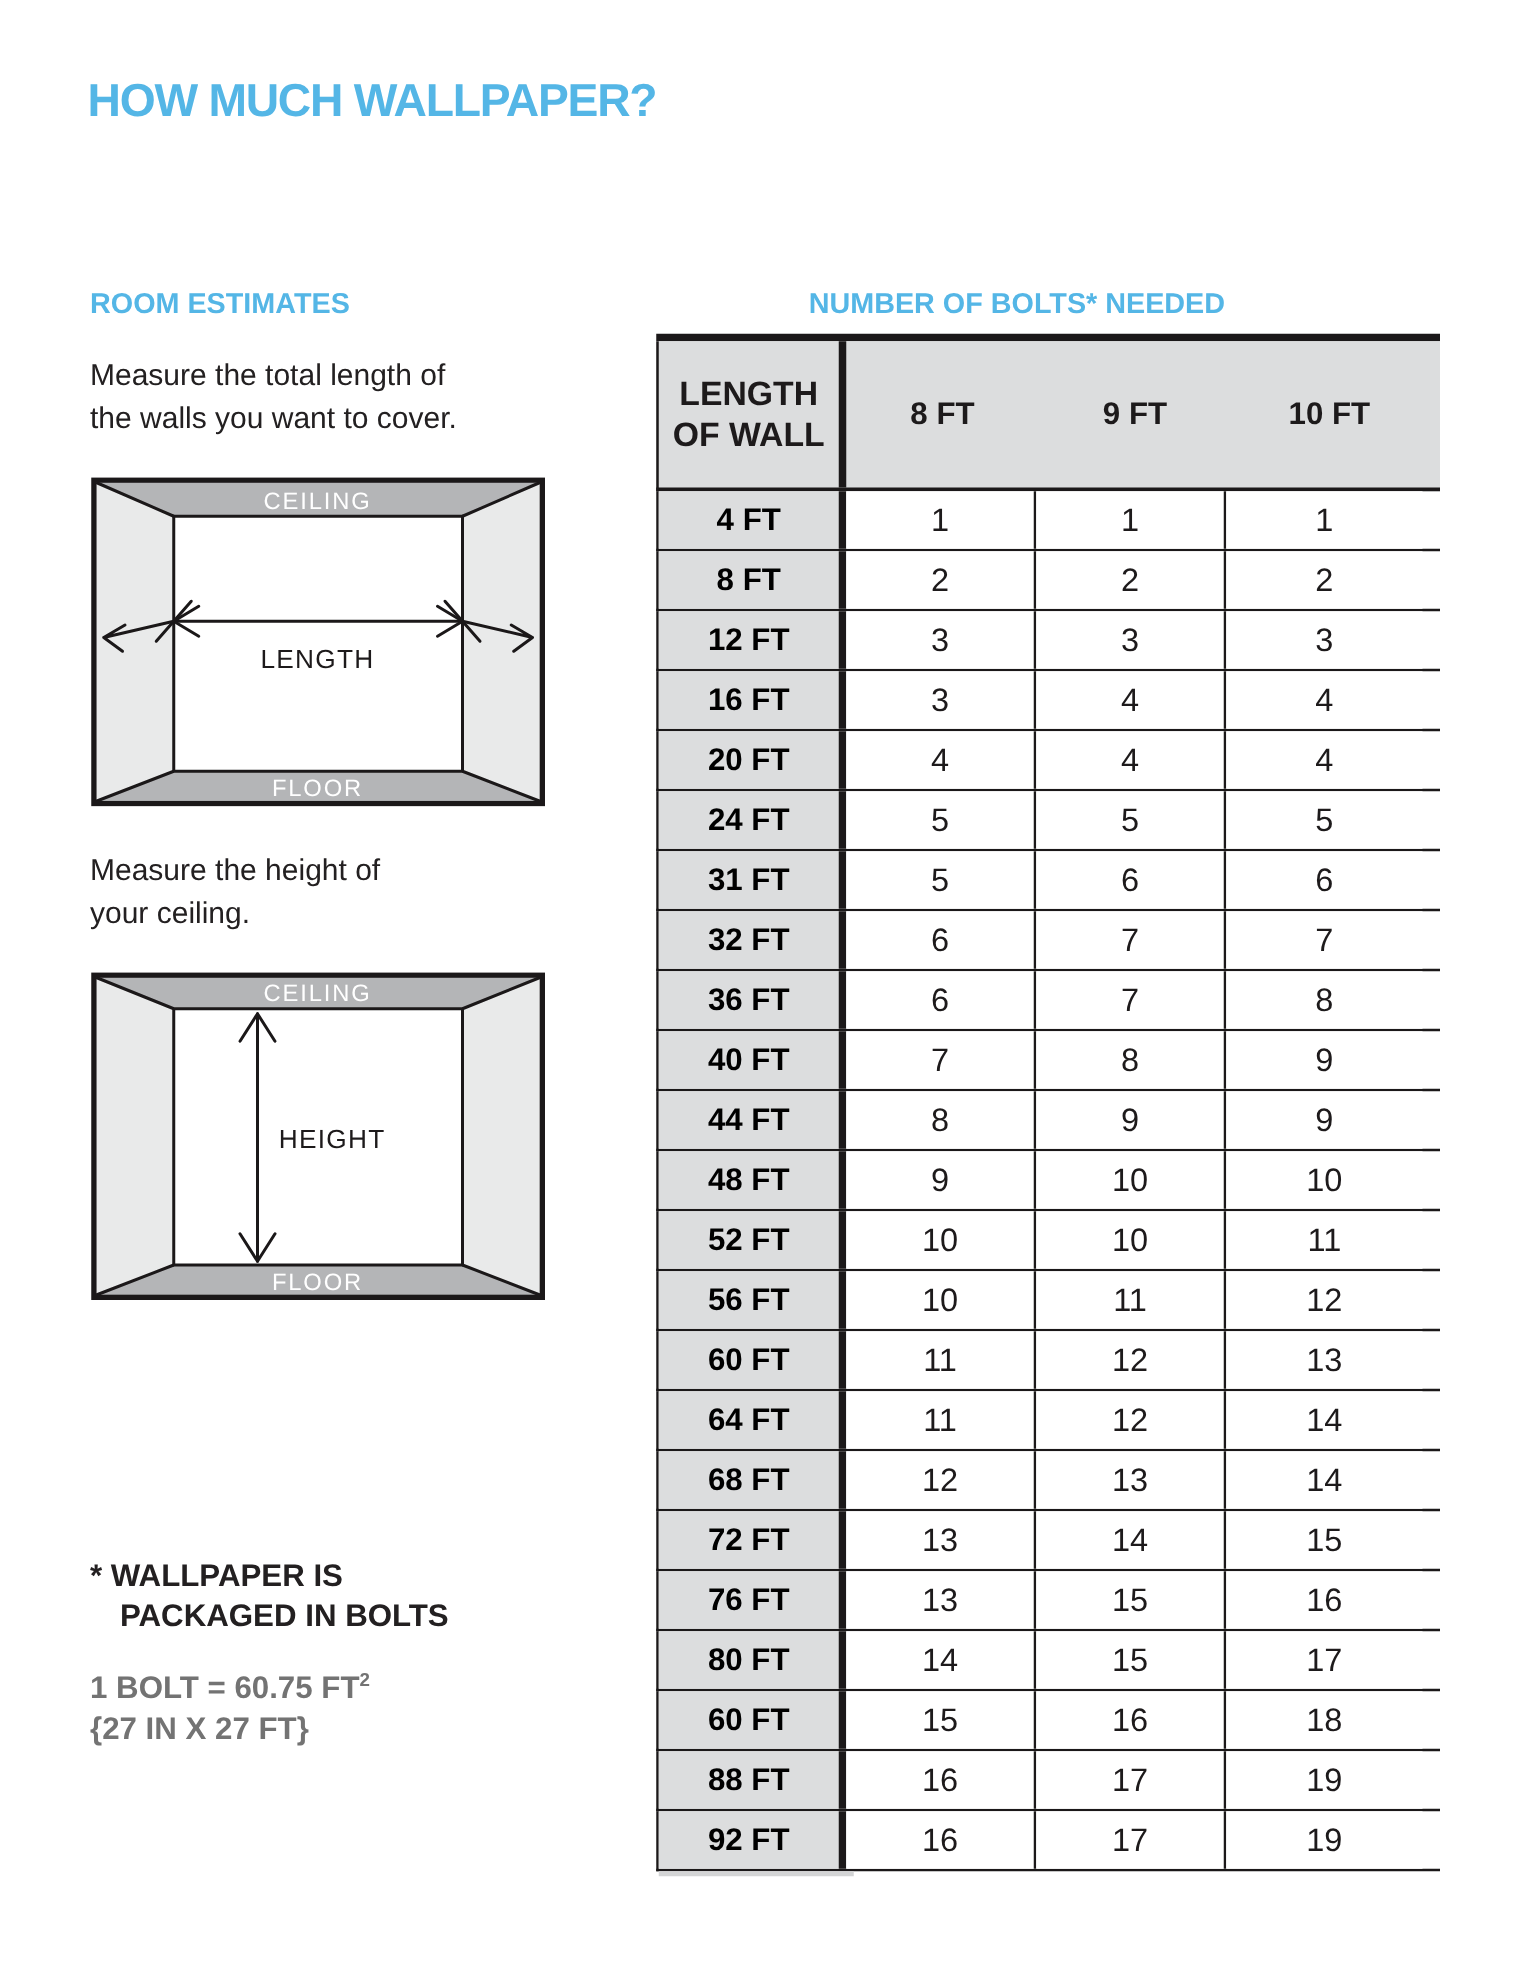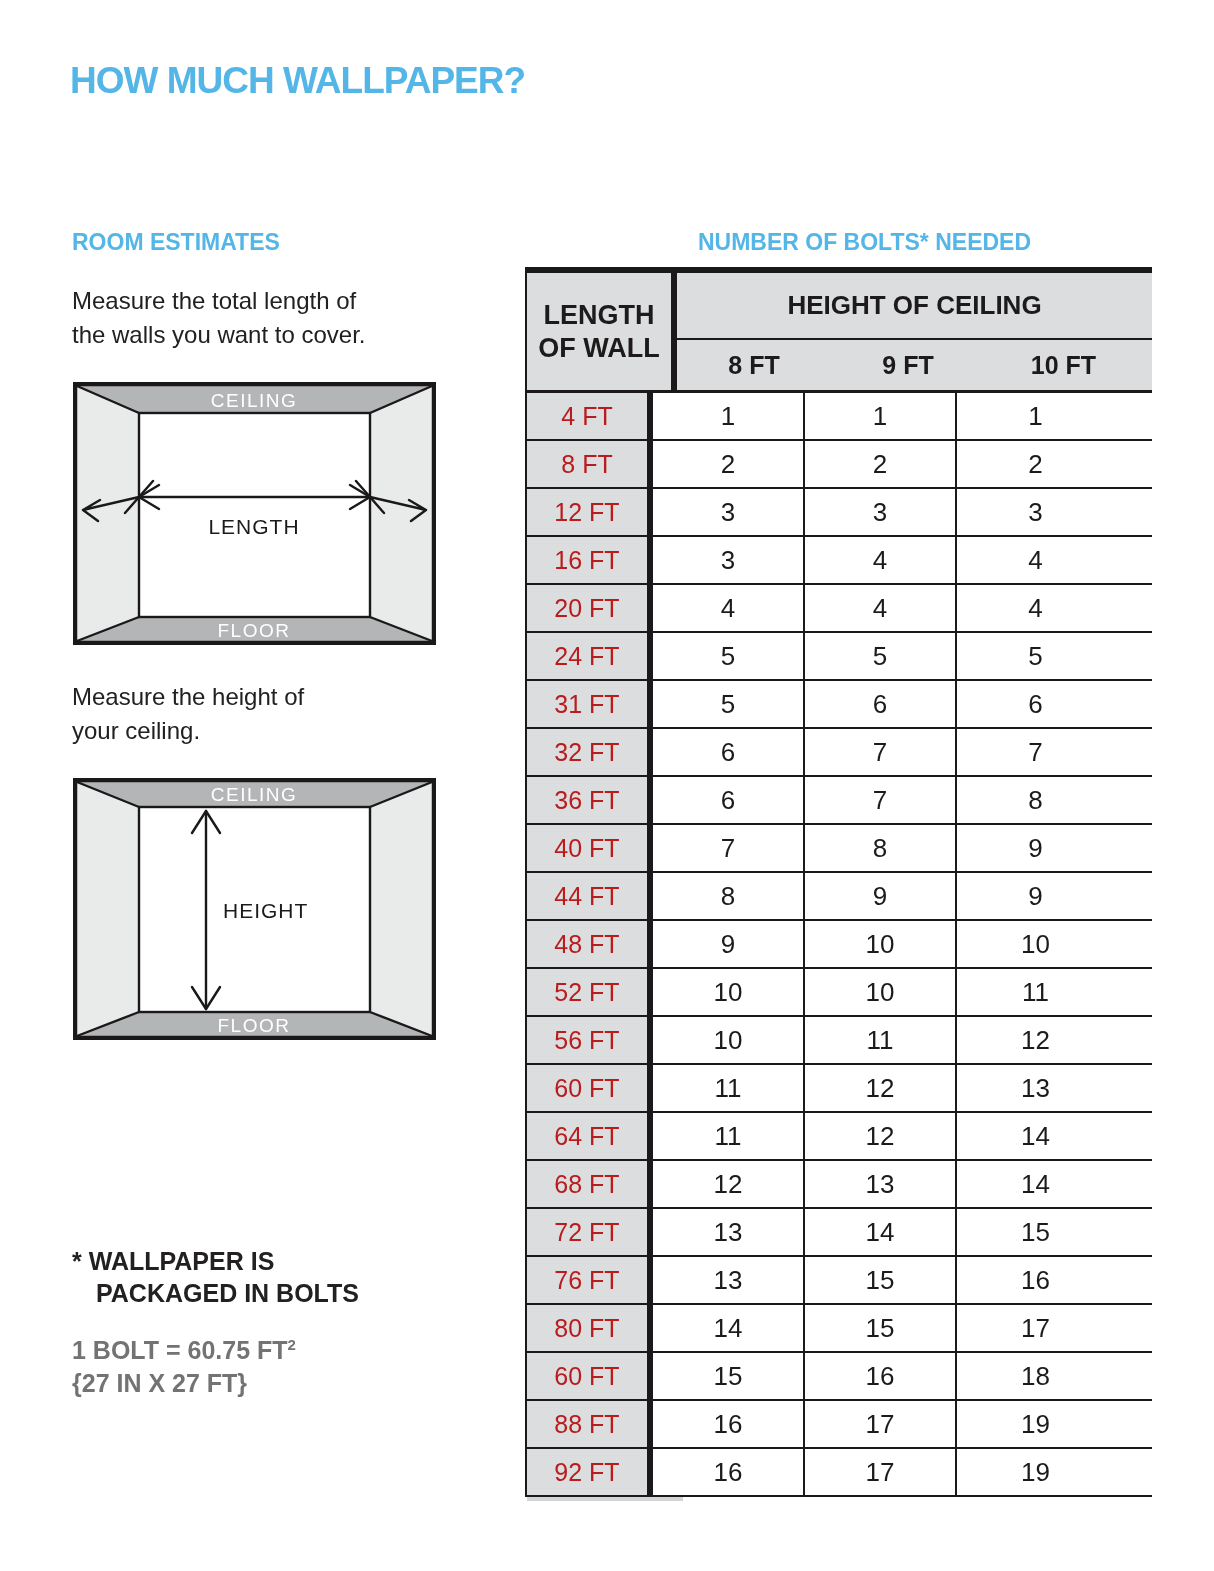--- a/index.html
+++ b/index.html
@@ -11,21 +11,21 @@
   .main-title {
     position:absolute; left:70px; top:60px;
     font-size:37px; font-weight:bold; letter-spacing:-1px;
     color:#54b6e6; white-space:nowrap;
   }
   .section-heading {
     position:absolute; font-size:23px; font-weight:bold;
     color:#54b6e6; letter-spacing:0px; white-space:nowrap;
   }
   .room-estimates-heading { left:72px; top:229px; }
-  .table-heading { left:551px; top:229px; width:627px; text-align:center; }
+  .table-heading { left:500px; top:229px; width:627px; text-align:center; }
 
   
   .step-text {
     position:absolute; left:72px;
     font-size:24px; line-height:34px; color:#232021;
     white-space:pre-line;
   }
   .step-1 { top:284px; }
   .step-2 { top:680px; }
   .step-3 { top:1072px; }
@@ -72,23 +72,23 @@
   }
   .subs { flex:1; display:flex; }
   .sub {
     width:154px; display:flex; align-items:center; justify-content:center;
     font-size:25px; font-weight:bold; color:#1d1a1b;
   }
   .sub.s4 { width:157px; }
 
   .trow { display:flex; height:48px; border-left:2px solid #1b1819; border-bottom:2px solid #1b1819; }
   .rc1 {
-    width:126px; border-right:6px solid #1b1819; background:#dcddde;
+    width:150px; border-right:6px solid #1b1819; background:#dcddde;
     display:flex; align-items:center; justify-content:center;
-    font-size:25px; font-weight:normal; color:#b91c1c;
+    font-size:25px; font-weight:bold; color:#000000;
   }
   .rc {
     width:152px; border-right:2px solid #1b1819; background:#ffffff;
     display:flex; align-items:center; justify-content:center;
     font-size:26px; color:#1d1a1b;
   }
   .rc.rc4 { width:157px; border-right:none; }
   .table-shadow { width:156px; height:4px; margin-left:2px; background:#d3d4d5; }
 
   
@@ -162,21 +162,20 @@
   </div>
 
   <div class="bolt-table">
     <div class="topbar"></div>
     <div class="thead">
       <div class="c1h">
         <span>LENGTH
 OF WALL</span>
       </div>
       <div class="rightblock">
-        <div class="hoc">HEIGHT OF CEILING</div>
         <div class="subs">
           <div class="sub">8 FT</div>
           <div class="sub">9 FT</div>
           <div class="sub s4">10 FT</div>
         </div>
       </div>
     </div>
     <div class="tbody">
         <div class="trow">
           <div class="rc1">4 FT</div>

